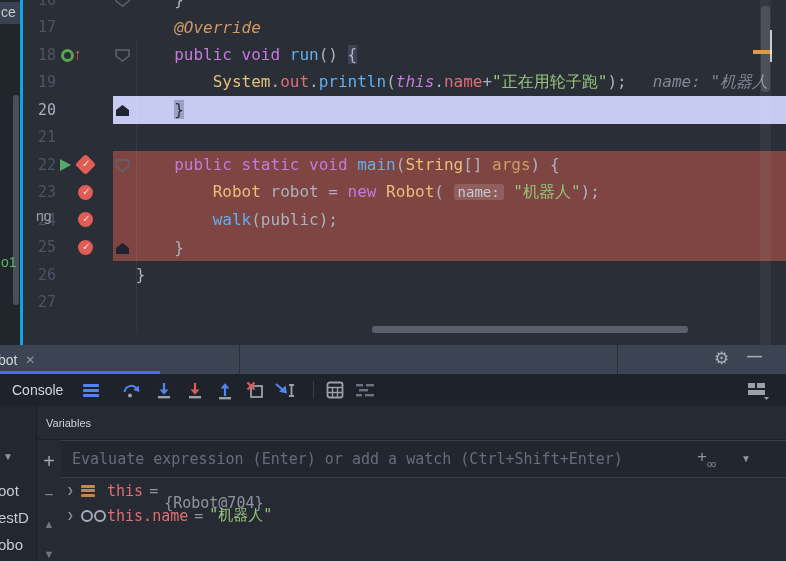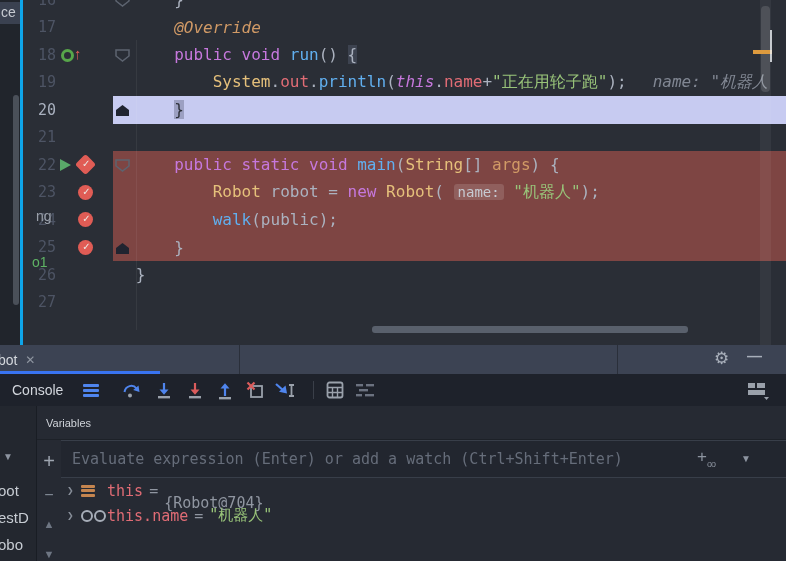--- a/index.html
+++ b/index.html
@@ -231,21 +231,21 @@
     <div id="vmark"></div>
     <div id="vtick"></div>
     <div id="hthumb"></div>
   </div>
 
   <div id="proj-strip">
     <div class="strip-tabbg"></div>
     <div id="proj-scroll"></div>
   <div class="strip-item lit" style="top: 4px;">ce</div>
       <div class="strip-item " style="top: 208px; padding-left: 35px;">ng</div>
-      <div class="strip-item green" style="top: 254px; padding-left: 31px;">o1</div>
+      <div class="strip-item green" style="top: 254px;">o1</div>
     </div>
 
   <div id="dbg-header">
     <div id="dbg-tab">
       <span class="tlabel">Robot</span>
       <span class="tclose">✕</span>
     </div>
     <div id="tab-underline"></div>
     <div class="hdr-div" style="left:239px"></div>
     <div class="hdr-div" style="left:617px"></div>

